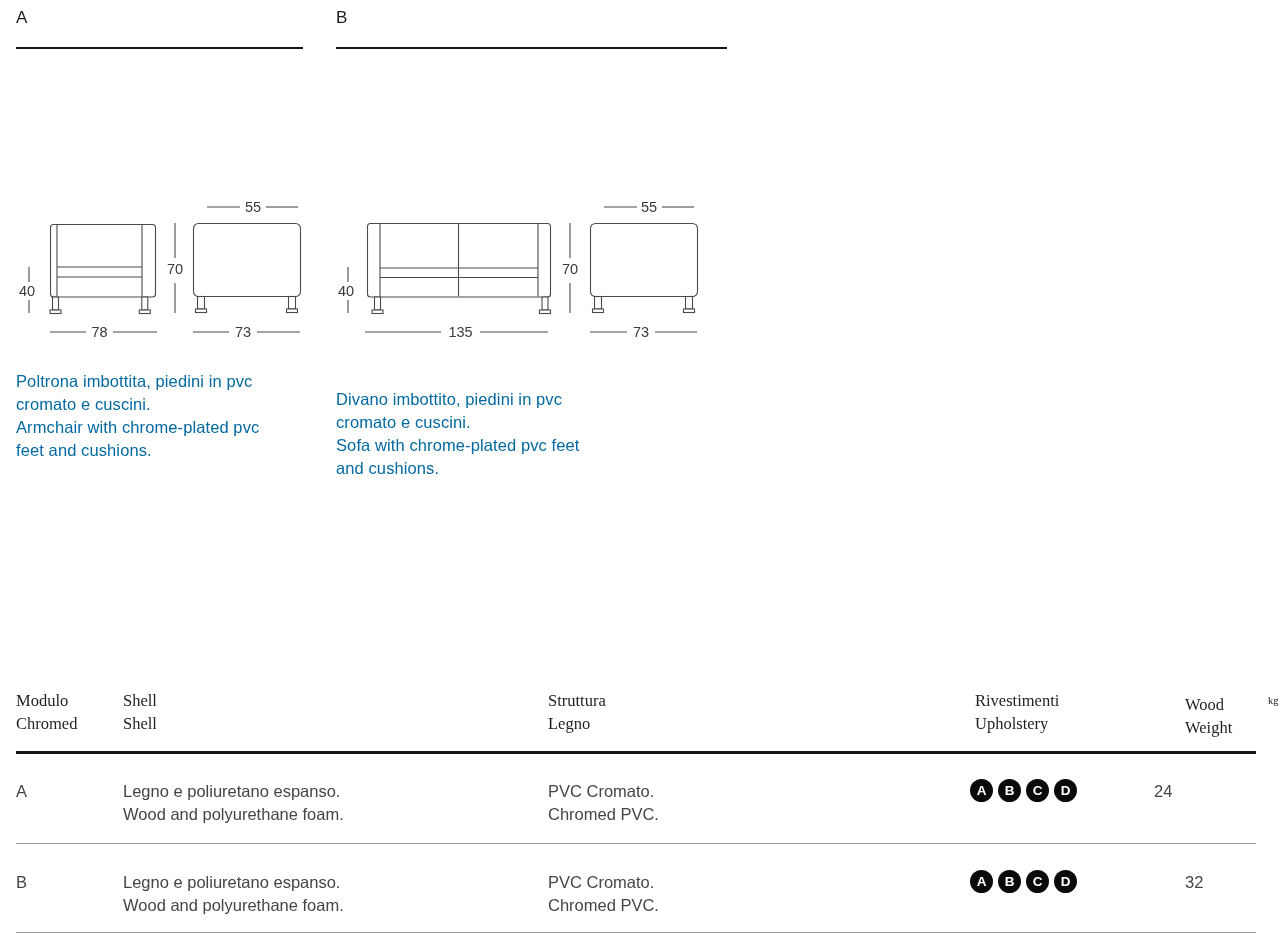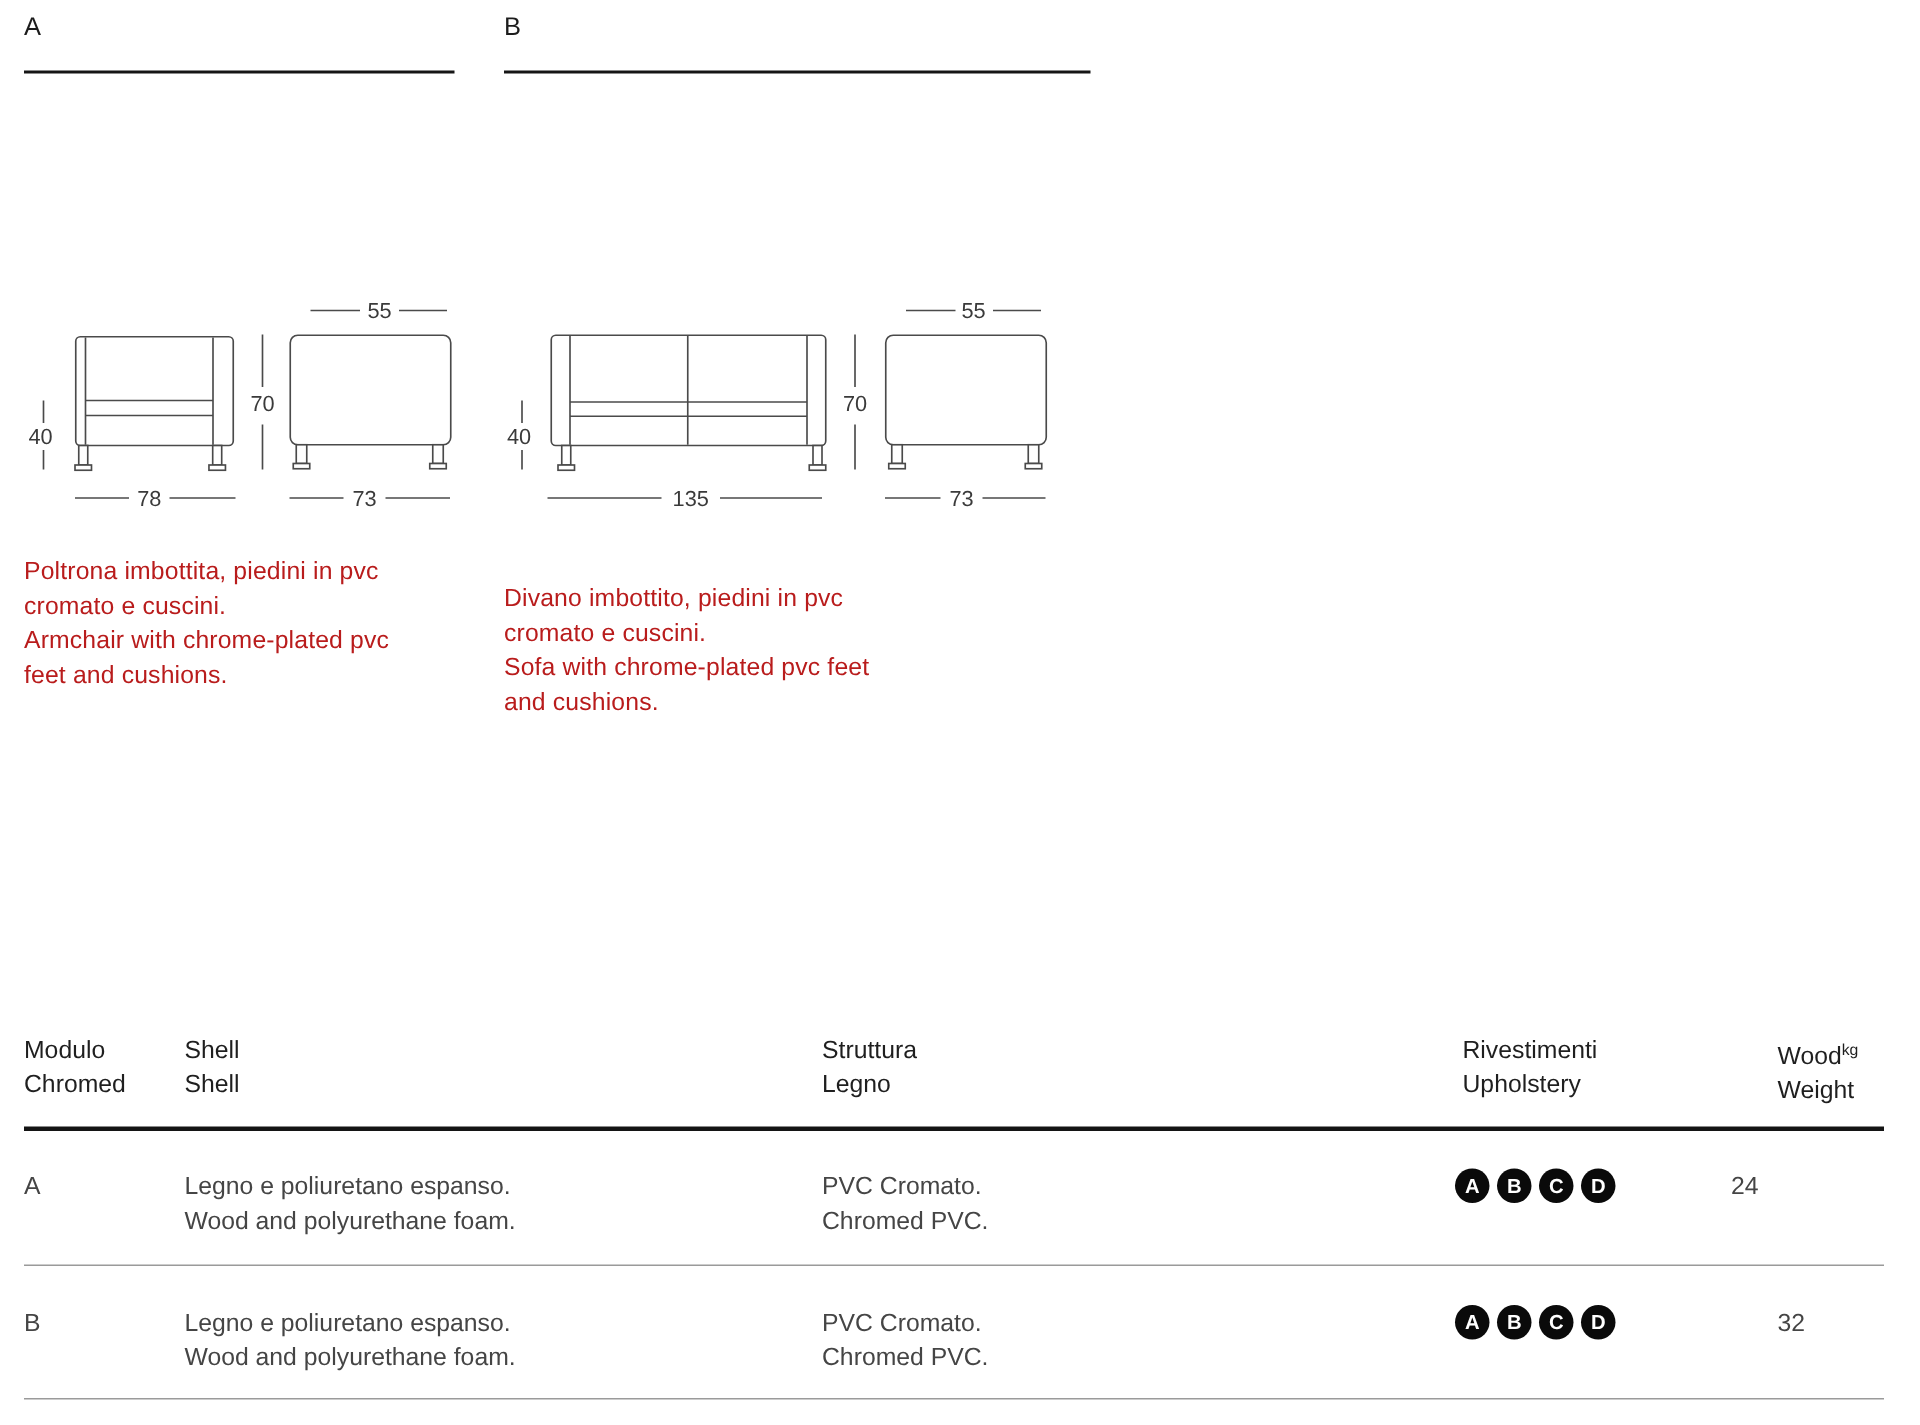--- a/index.html
+++ b/index.html
@@ -3,27 +3,27 @@
 <meta charset="utf-8">
 <style>
   html,body{margin:0;padding:0;background:#ffffff;}
   .page{
     position:relative;width:1280px;height:950px;background:#ffffff;overflow:hidden;
     font-family:"Liberation Sans", sans-serif;color:#2d2d2d;
   }
   .abs{position:absolute;}
   .section-label{font-size:17px;color:#1c1c1c;letter-spacing:.3px;}
   .section-rule{height:2px;background:#161616;}
-  .desc{font-size:16.5px;line-height:23px;color:#b91c1c;white-space:pre-line;letter-spacing:.1px;}
+  .desc{font-size:16.5px;line-height:23px;color:#0369a1;white-space:pre-line;letter-spacing:.1px;}
   .drawing text{font-family:"Liberation Sans",sans-serif;font-size:14.5px;fill:#3a3a3a;}
   .drawing line, .drawing rect{stroke:#4a4a4a;stroke-width:1.1;fill:none;}
   .drawing rect.solidwhite{fill:#ffffff;}
 
-  .th{font-size:16.5px;line-height:23px;color:#1f1f1f;}
-  .th sup{font-size:10.5px;vertical-align:6px;letter-spacing:0;}
+  .th{font-size:16.5px;line-height:23px;color:#1f1f1f;font-family:Liberation Serif, serif;}
+  .th sup{font-size:10.5px;vertical-align:6px;letter-spacing:0;padding-left:44px;}
   .rule-thick{height:3px;background:#141414;}
   .rule-thin{height:1px;background:#9a9a9a;}
   .cell{font-size:16.5px;line-height:23px;color:#454545;}
   .badges{display:flex;gap:5px;align-items:center;}
   .badge{
     width:23px;height:23px;border-radius:50%;background:#0a0a0a;color:#ffffff;
     display:flex;align-items:center;justify-content:center;
     font-size:13.5px;font-weight:bold;letter-spacing:0;
   }
 </style>

